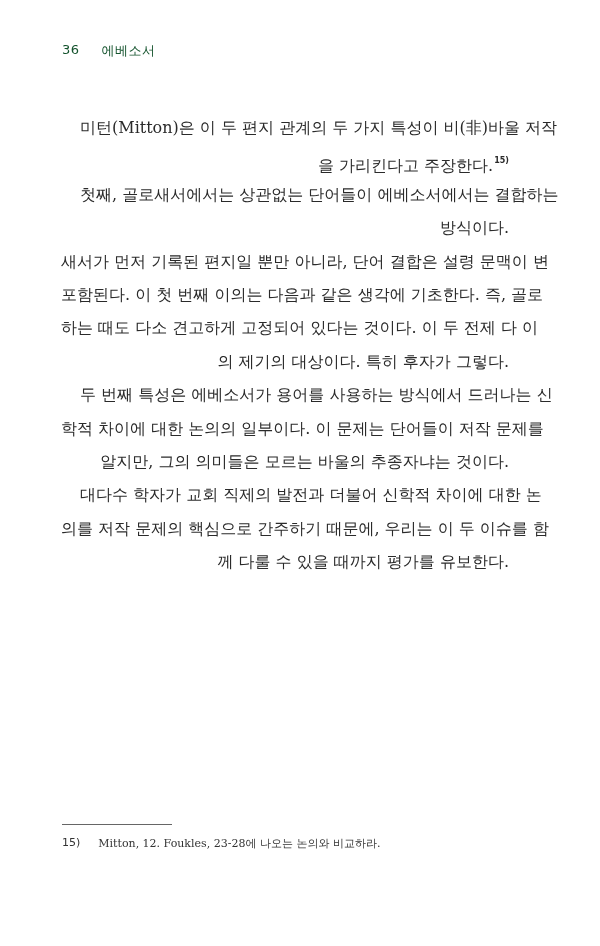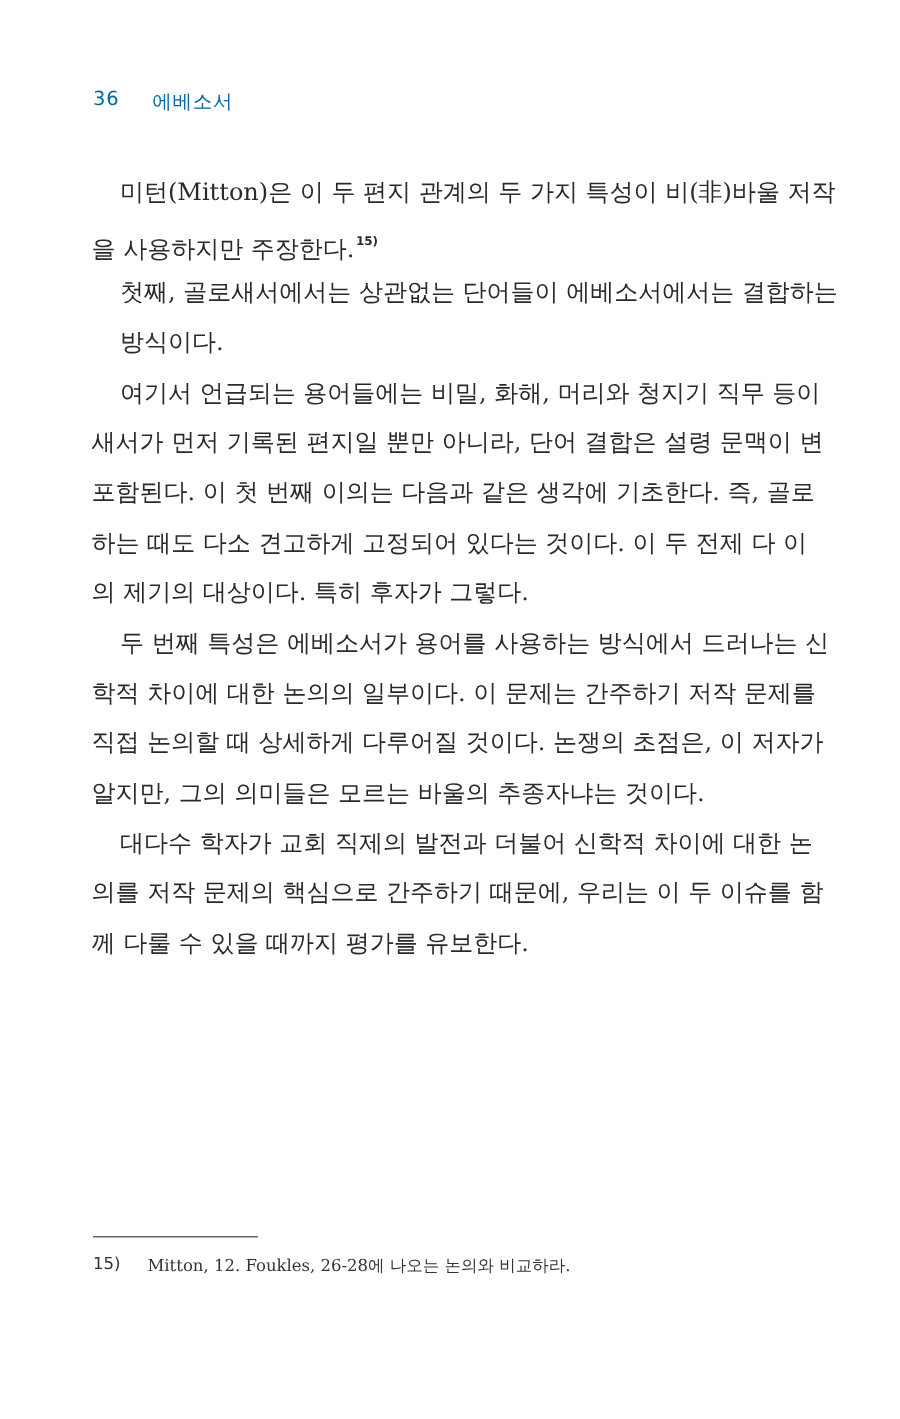--- a/index.html
+++ b/index.html
@@ -1,25 +1,26 @@
 <!DOCTYPE html>
 <html><head>
 <meta charset="utf-8">
 <style>
   html, body { margin: 0; padding: 0; background: #ffffff; }
   body { width: 600px; height: 946px; position: relative; overflow: hidden; }
   .header {
     position: absolute; left: 62px; top: 42px;
-    font-family: "DejaVu Sans", sans-serif; font-size: 13px; color: #0369a1;
-    display: flex; gap: 22px; letter-spacing: 0.5px; margin-top: 17px;
+    font-family: "DejaVu Sans", sans-serif; font-size: 13px; color: #14532d;
+    display: flex; gap: 22px; letter-spacing: 0.5px;
   }
   .body-text {
     position: absolute; left: 61px; top: 111px; width: 448px;
     font-family: "DejaVu Serif", serif; font-size: 16px; color: #2a2a2a;
     line-height: 33.4px;
+    text-align: right;
   }
   .line { white-space: nowrap; height: 33.4px; }
   .indent { padding-left: 19px; }
   .sup { font-family: "DejaVu Sans", sans-serif; font-size: 8px; font-weight: bold; vertical-align: 8px; margin-left: 1px; }
   .fn-rule { position: absolute; left: 62px; top: 824px; width: 110px; height: 0; border-top: 1px solid #666; }
   .footnote {
     position: absolute; left: 62px; top: 836px;
     font-family: "DejaVu Serif", serif; font-size: 11px; color: #333;
     display: flex; gap: 18px; white-space: nowrap;
   }
@@ -28,35 +29,33 @@
 </head>
 <body>
 
 <div class="header">
   <span>36</span>
   <span>에베소서</span>
 </div>
 
 <div class="body-text">
   <div class="line indent"><span>미턴(Mitton)은 이 두 편지 관계의 두 가지 특성이 비(非)바울 저작</span></div>
-  <div class="line"><span>을 사용하지만 주장한다.</span><span class="sup">15)</span></div>
+  <div class="line"><span>을 가리킨다고 주장한다.</span><span class="sup">15)</span></div>
   <div class="line indent"><span>첫째, 골로새서에서는 상관없는 단어들이 에베소서에서는 결합하는</span></div>
   <div class="line indent"><span>방식이다.</span></div>
-  <div class="line indent"><span>여기서 언급되는 용어들에는 비밀, 화해, 머리와 청지기 직무 등이</span></div>
   <div class="line"><span>새서가 먼저 기록된 편지일 뿐만 아니라, 단어 결합은 설령 문맥이 변</span></div>
   <div class="line"><span>포함된다. 이 첫 번째 이의는 다음과 같은 생각에 기초한다. 즉, 골로</span></div>
   <div class="line"><span>하는 때도 다소 견고하게 고정되어 있다는 것이다. 이 두 전제 다 이</span></div>
   <div class="line"><span>의 제기의 대상이다. 특히 후자가 그렇다.</span></div>
   <div class="line indent"><span>두 번째 특성은 에베소서가 용어를 사용하는 방식에서 드러나는 신</span></div>
-  <div class="line"><span>학적 차이에 대한 논의의 일부이다. 이 문제는 간주하기 저작 문제를</span></div>
-  <div class="line"><span>직접 논의할 때 상세하게 다루어질 것이다. 논쟁의 초점은, 이 저자가</span></div>
+  <div class="line"><span>학적 차이에 대한 논의의 일부이다. 이 문제는 단어들이 저작 문제를</span></div>
   <div class="line"><span>알지만, 그의 의미들은 모르는 바울의 추종자냐는 것이다.</span></div>
   <div class="line indent"><span>대다수 학자가 교회 직제의 발전과 더불어 신학적 차이에 대한 논</span></div>
   <div class="line"><span>의를 저작 문제의 핵심으로 간주하기 때문에, 우리는 이 두 이슈를 함</span></div>
   <div class="line"><span>께 다룰 수 있을 때까지 평가를 유보한다.</span></div>
 </div>
 
 <div class="fn-rule"></div>
 
 <div class="footnote">
   <span class="fn-num">15)</span>
-  <span>Mitton, 12. Foukles, 26-28에 나오는 논의와 비교하라.</span>
+  <span>Mitton, 12. Foukles, 23-28에 나오는 논의와 비교하라.</span>
 </div>
 
 </body></html>

